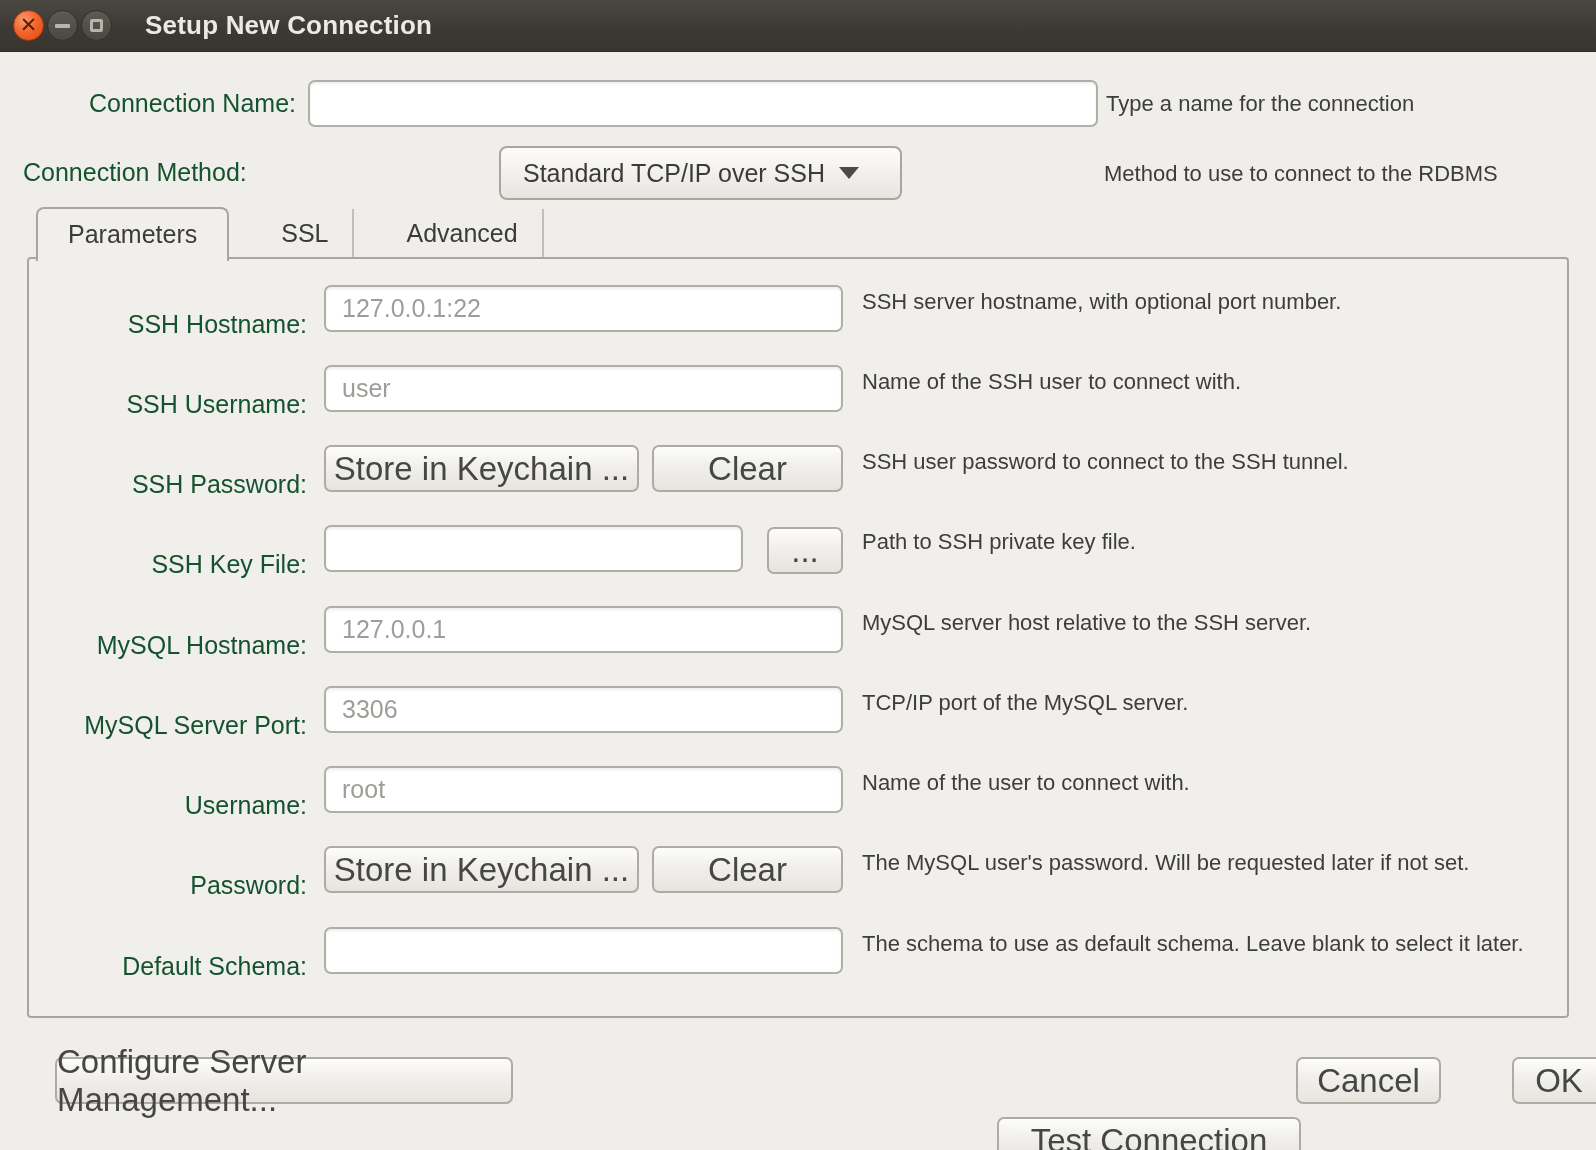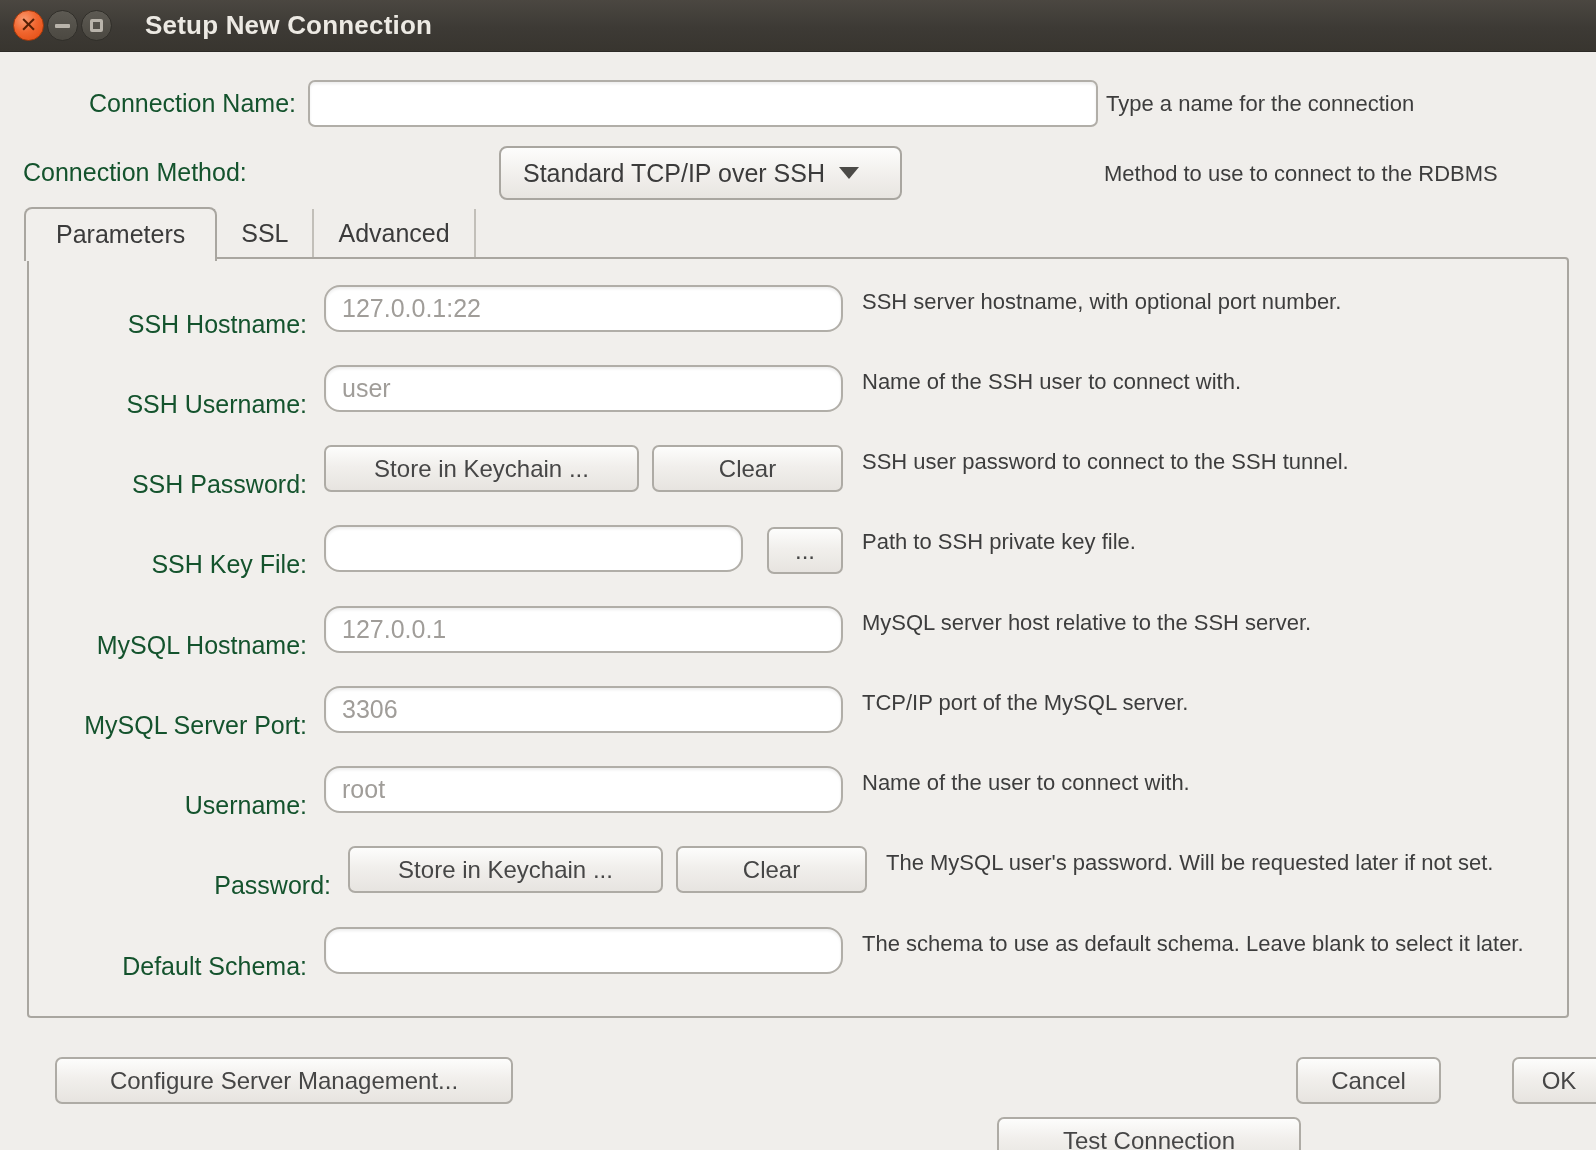--- a/index.html
+++ b/index.html
@@ -55,21 +55,21 @@
     font-family:"Liberation Sans","DejaVu Sans",sans-serif;
     padding:0 16px;
     height:47px;
     outline:none;
   }
   .gtk-btn {
     background:linear-gradient(180deg,#fdfdfc 0%,#f1efec 45%,#e7e4e0 100%);
     border:2px solid #aeaba5;
     border-radius:7px;
     color:#464646;
-    font-size:24px;
+    font-size:33px;
     font-family:"Liberation Sans","DejaVu Sans",sans-serif;
     height:47px;
     display:flex; align-items:center; justify-content:center;
     cursor:default;
   }
   .flabel {
     font-size:25px; color:#14532d; text-align:right;
   }
   .fhelp {
     font-size:22px; color:#3d3d3d; line-height:28px;
@@ -89,21 +89,21 @@
     padding:0 22px; font-size:25px; color:#3b3b3b;
   }
   .chevron {
     width:0; height:0;
     border-left:10px solid transparent; border-right:10px solid transparent;
     border-top:12px solid #4b4a47; margin-left:14px;
   }
   .cm-help    { position:absolute; left:1104px; top:160px; }
 
   
-  .tabstrip { position:absolute; left:24px; top:207px; height:52px; display:flex; z-index:3; }
+  .tabstrip { position:absolute; left:36px; top:207px; height:52px; display:flex; z-index:3;gap:28px; }
   .tab {
     height:50px; line-height:50px; font-size:25px; color:#3b3b3b;
     padding:0 24px; text-align:center;
   }
   .tab.active {
     height:54px;
     background:#f1efec;
     border:2px solid #a9a6a0; border-bottom:none;
     border-radius:8px 8px 0 0;
     padding:0 30px;
@@ -112,26 +112,26 @@
 
   
   .panel {
     position:absolute; left:27px; top:257px; width:1542px; height:761px;
     background:#f1efec;
     border:2px solid #a9a6a0; border-radius:4px;
     z-index:1;
   }
   .prow { position:absolute; left:0; width:100%; height:47px; }
   .prow .plabel { position:absolute; left:0; top:16px; width:278px; height:47px; line-height:47px; }
-  .prow .pctrl  { position:absolute; left:295px; top:0;border-radius:16px; }
+  .prow .pctrl  { position:absolute; left:295px; top:0; }
   .prow .phelp  { position:absolute; left:833px; top:3px; width:676px; }
 
   .r1 { top:26px; }  .r2 { top:106px; } .r3 { top:186px;padding-left:40px; }
   .r4 { top:266px; } .r5 { top:347px; } .r6 { top:427px; }
-  .r7 { top:507px; } .r8 { top:587px;margin-left:24px; } .r9 { top:668px; }
+  .r7 { top:507px; } .r8 { top:587px; } .r9 { top:668px; }
 
   .w-input   { width:519px; }
   .w-keyfile { width:419px; }
   .btn-store { position:absolute; left:295px; top:0; width:315px; }
   .btn-clear { position:absolute; left:623px; top:0; width:191px; }
   .btn-browse{ position:absolute; left:738px; top:2px; width:76px; }
 
   
   .btn-configure { position:absolute; left:55px;  top:1057px; width:458px; }
   .btn-test      { position:absolute; left:997px; top:1117px; width:304px; }

